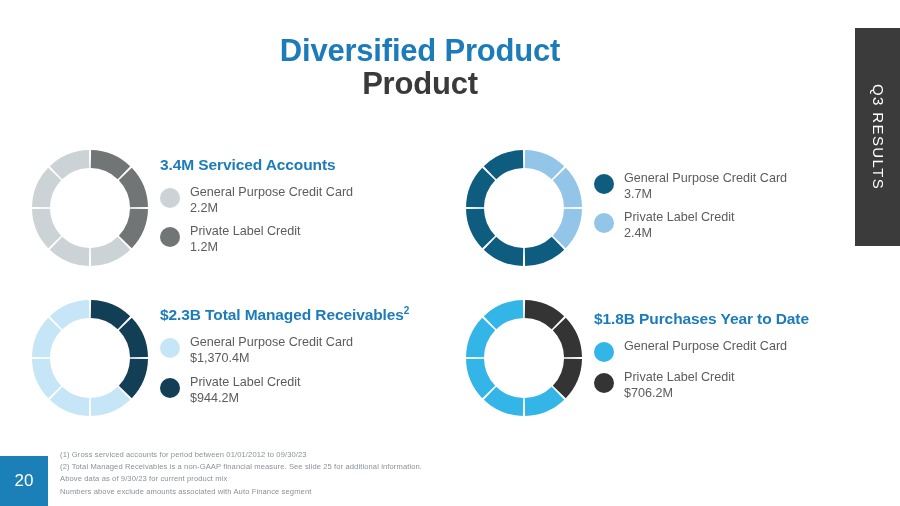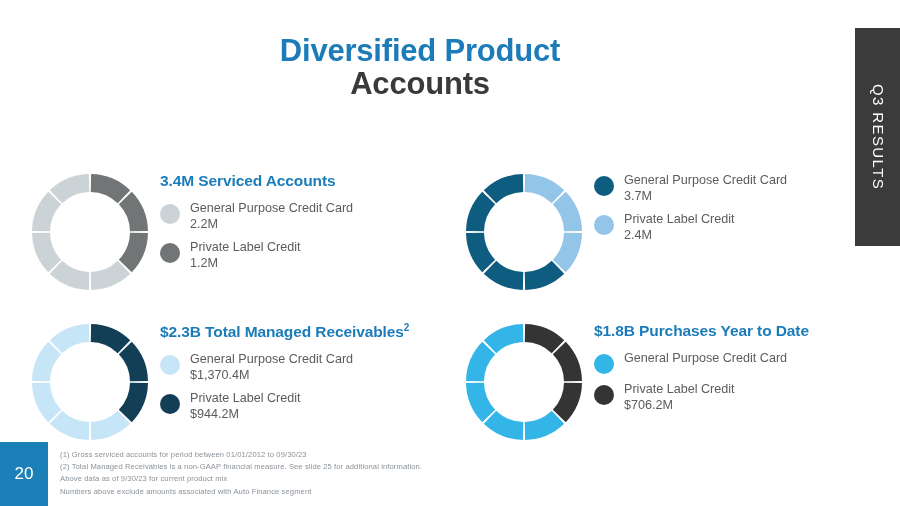--- a/index.html
+++ b/index.html
@@ -57,22 +57,21 @@
     white-space: nowrap;
     color: #ffffff;
     font-size: 15px;
     letter-spacing: 1.4px;
   }
 
   
   .quadrant {
     position: absolute;
     display: flex;
-    align-items: flex-start;
-    margin-top: 24px;
+    align-items: center;
   }
   #quad-0 { left: 28px;  top: 146px; }
   #quad-1 { left: 462px; top: 146px; }
   #quad-2 { left: 28px;  top: 296px; }
   #quad-3 { left: 462px; top: 296px; }
 
   .donut-wrap {
     position: relative;
     width: 124px;
     height: 124px;
@@ -117,21 +116,21 @@
   }
   .legend-text .lbl { display: block; }
   .legend-text .val { display: block; }
 
   
   #page-badge {
     position: absolute;
     left: 0;
     bottom: 0;
     width: 48px;
-    height: 64px;
+    height: 50px;
     background: #1b7fb8;
     color: #ffffff;
     display: flex;
     align-items: center;
     justify-content: center;
     font-size: 17px;
   }
   #footnotes {
     position: absolute;
     left: 60px;
@@ -142,21 +141,21 @@
     letter-spacing: 0.1px;
     margin-top: 16px;
   }
   #footnotes div { white-space: nowrap; }
 </style>
 </head>
 <body>
 
 <div id="slide-title">
   <span class="line1">Diversified Product</span>
-  <span class="line2">Accounts</span>
+  <span class="line2">Product</span>
 </div>
 
 <div id="side-tab">
   <span class="vert">Q3 RESULTS</span>
 </div>
 
 <div class="quadrant" id="quad-0">
     <div class="donut-wrap">
       <svg width="124" height="124" viewBox="0 0 124 124">
         <path d="M 63.113451659182 4.010688696944634 A 58 58 0 0 1 102.21730603999715 20.20803552254084 L 89.73607313103253 33.17795553278678 A 40 40 0 0 0 62.767897695987585 22.00737151513423 Z" fill="#727576"></path>

